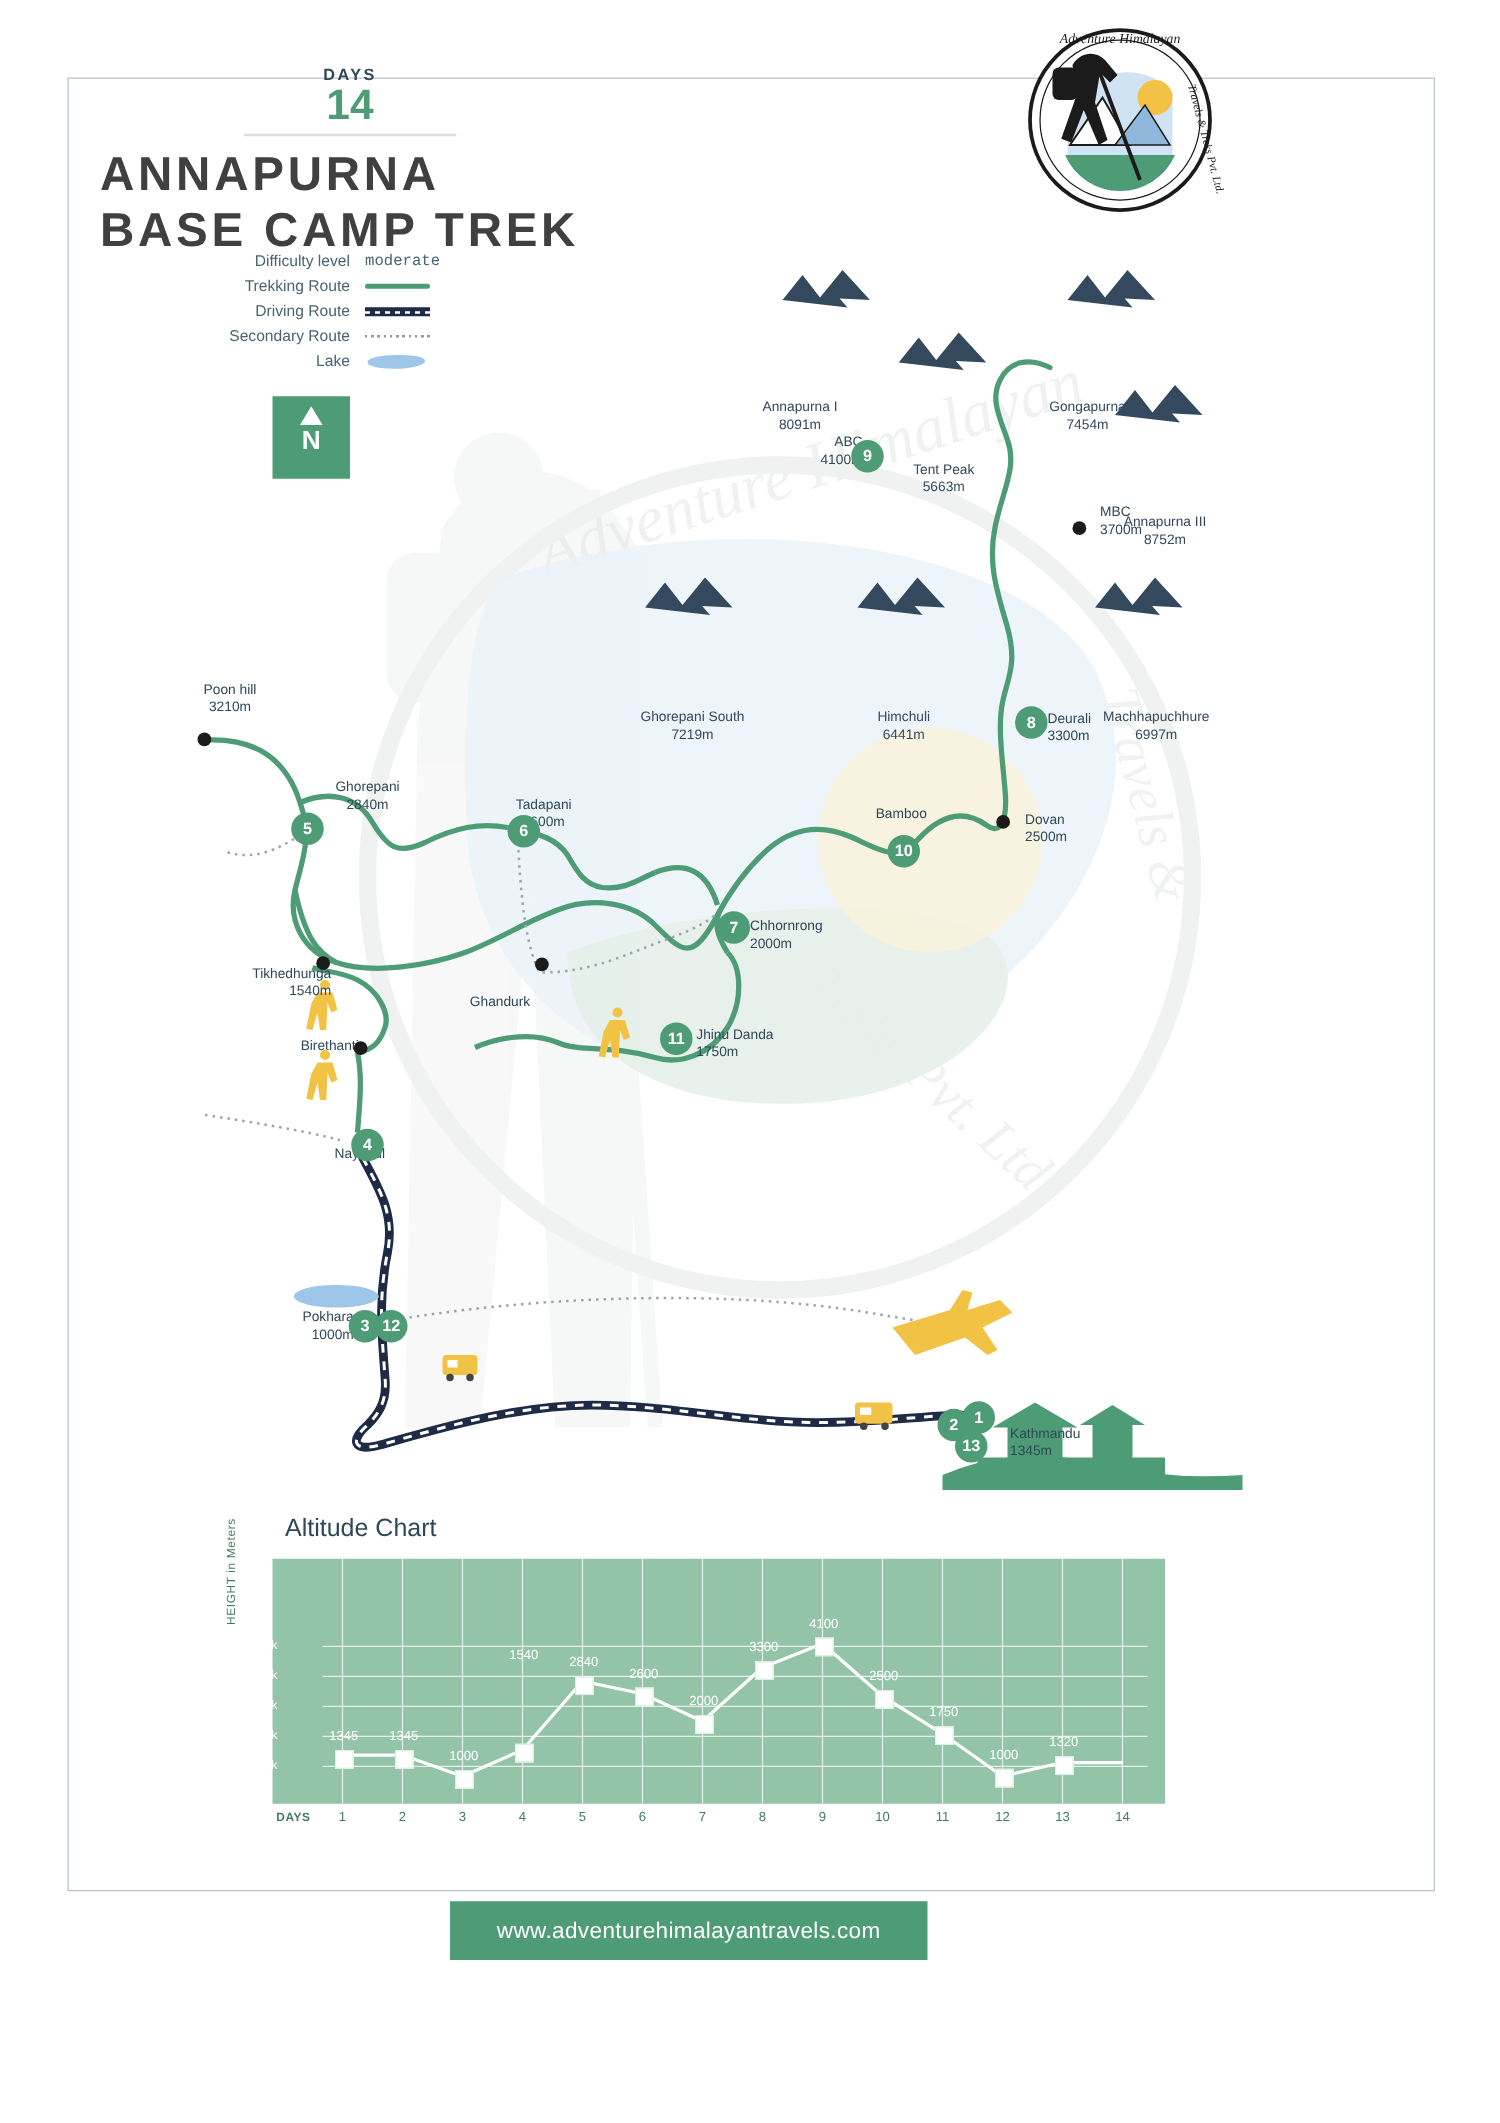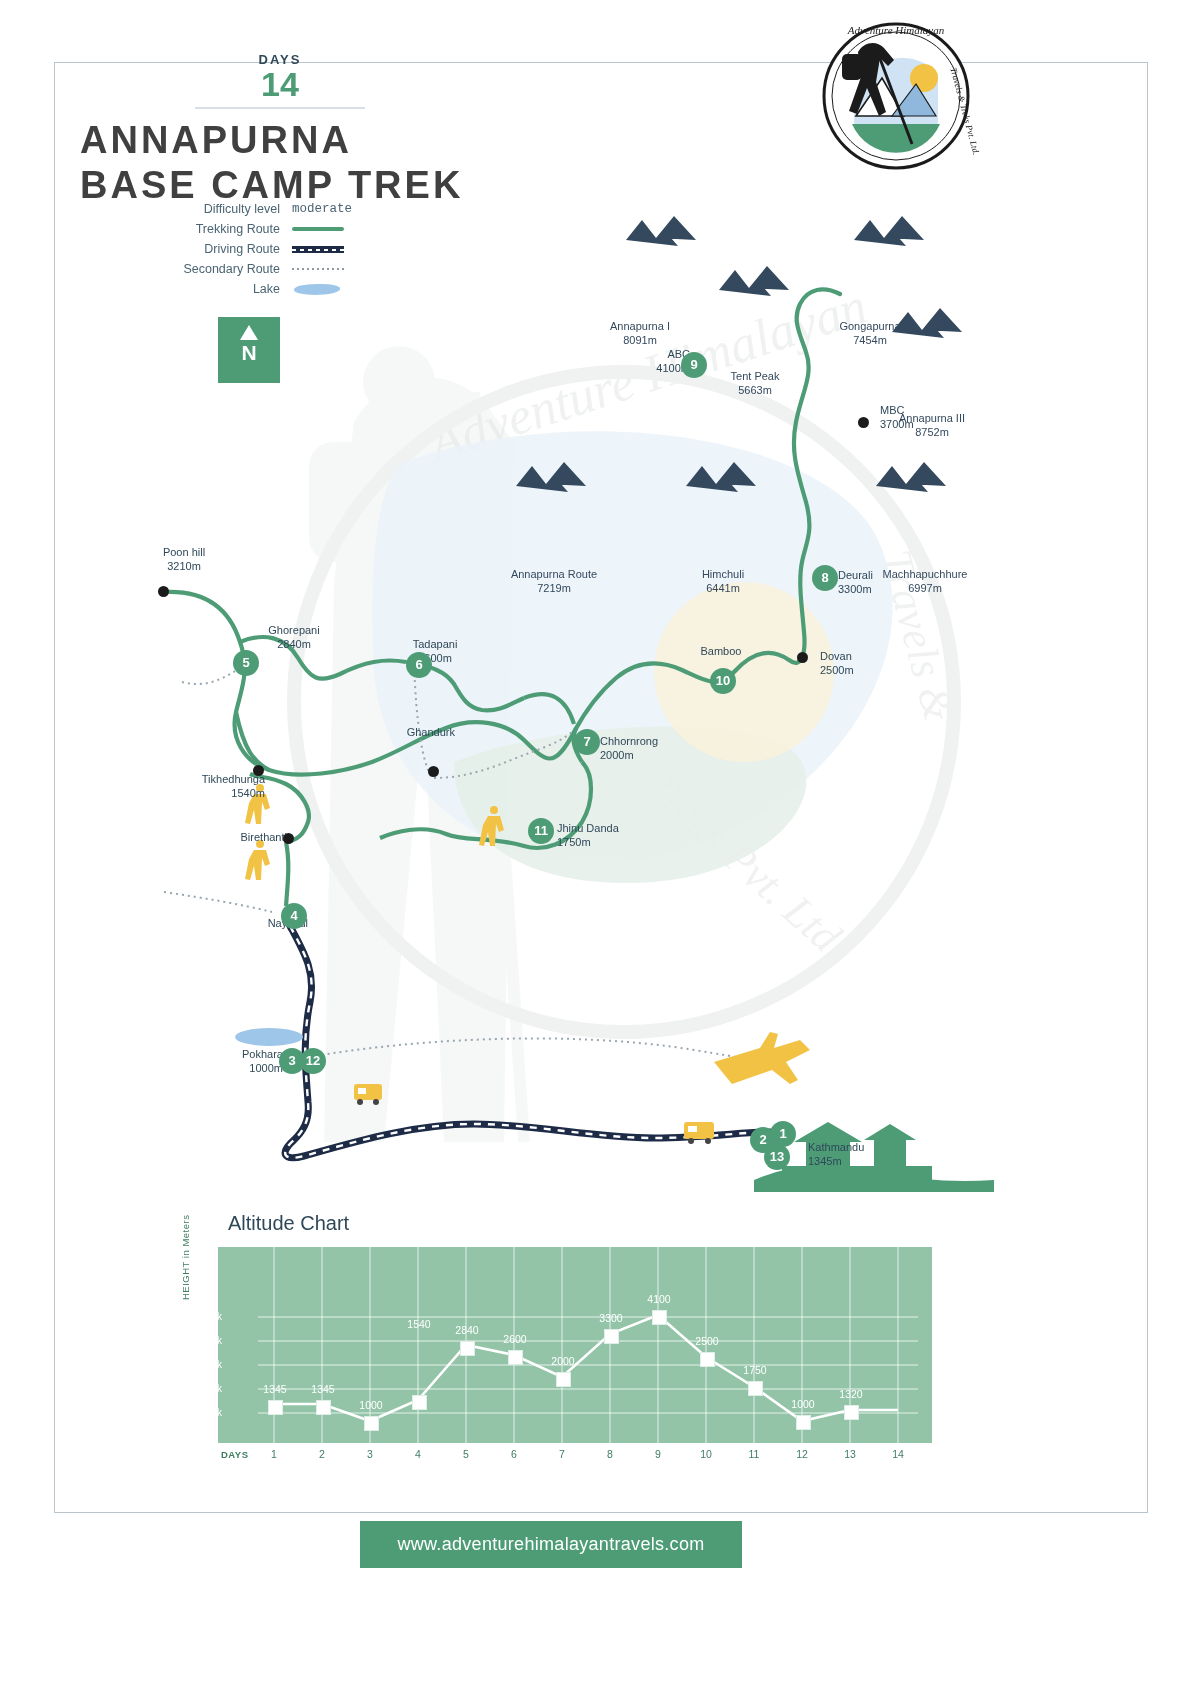--- a/index.html
+++ b/index.html
@@ -454,21 +454,21 @@
   </div>
   <div class="map-label peak-label" style="left:690px; top:370px; width:130px;">
     <div>Tent Peak</div>
       <div>5663m</div>
   </div>
   <div class="map-label peak-label" style="left:862px; top:412px; width:140px;">
     <div>Annapurna III</div>
       <div>8752m</div>
   </div>
   <div class="map-label peak-label" style="left:474px; top:568px; width:160px;">
-    <div>Annapurna Route</div>
+    <div>Ghorepani South</div>
       <div>7219m</div>
   </div>
   <div class="map-label peak-label" style="left:658px; top:568px; width:130px;">
     <div>Himchuli</div>
       <div>6441m</div>
   </div>
   <div class="map-label peak-label" style="left:840px; top:568px; width:170px;">
     <div>Machhapuchhure</div>
       <div>6997m</div>
   </div>
@@ -528,21 +528,21 @@
       <div>2000m</div>
   </div>
   <div class="node" style="left:574px; top:729px;">7</div>
 
   <div class="map-label" style="left:557px; top:822px; width:130px; text-align:left;">
     <div>Jhinu Danda</div>
       <div>1750m</div>
   </div>
   <div class="node" style="left:528px; top:818px;">11</div>
 
-  <div class="map-label" style="left:345px; top:726px; width:110px; text-align:right;">
+  <div class="map-label" style="left:345px; top:796px; width:110px; text-align:center;">
     <div>Ghandurk</div>
   </div>
   <div class="dot" style="left:428px; top:766px;"></div>
 
   <div class="map-label" style="left:390px; top:614px; width:90px;margin-top:24px;">
     <div>Tadapani</div>
       <div>2600m</div>
   </div>
   <div class="node" style="left:406px; top:652px;">6</div>
 

